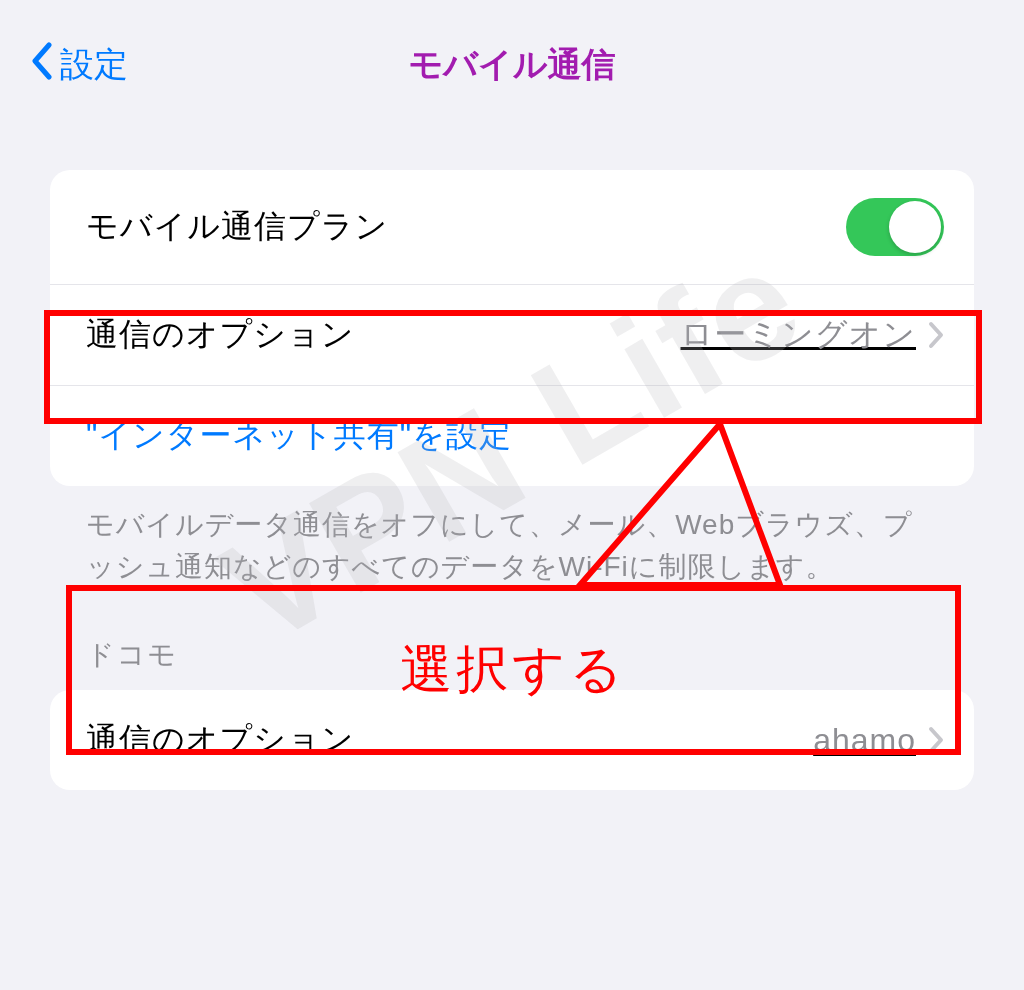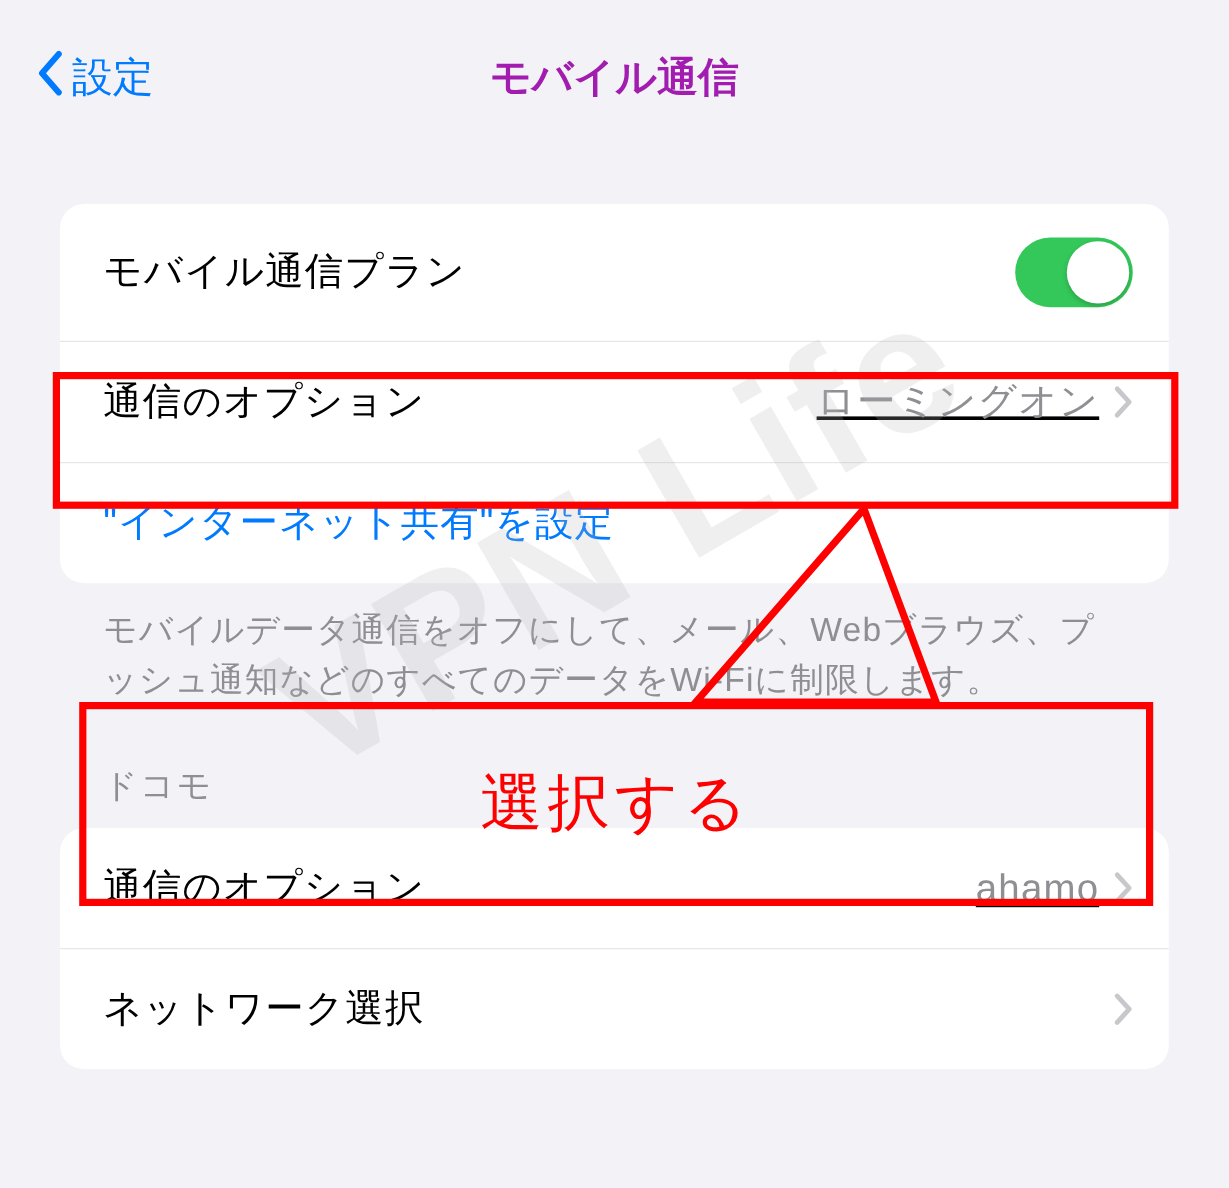--- a/index.html
+++ b/index.html
@@ -212,30 +212,20 @@
     <div class="row-label">通信のオプション</div>
     <div class="row-right">
       <div class="row-value">ahamo</div>
       <span class="chevron-right">
         <svg width="16" height="28" viewBox="0 0 16 28" fill="none">
           <path d="M3 3 L13 14 L3 25" stroke="#c7c7cc" stroke-width="4" stroke-linecap="round" stroke-linejoin="round"></path>
         </svg>
       </span>
     </div>
   </div>
-  <div class="settings-row">
-    <div class="row-label">ネットワーク選択</div>
-    <div class="row-right">
-      <span class="chevron-right">
-        <svg width="16" height="28" viewBox="0 0 16 28" fill="none">
-          <path d="M3 3 L13 14 L3 25" stroke="#c7c7cc" stroke-width="4" stroke-linecap="round" stroke-linejoin="round"></path>
-        </svg>
-      </span>
-    </div>
-  </div>
 </div>
 
 <div class="watermark">VPN Life</div>
 
 <div class="highlight-box-1"></div>
 
 <svg class="callout-connector" width="1024" height="990">
   <polygon points="720,424 580,585 780,585" fill="none" stroke="#ff0000" stroke-width="6" stroke-linejoin="miter"></polygon>
 </svg>
 

